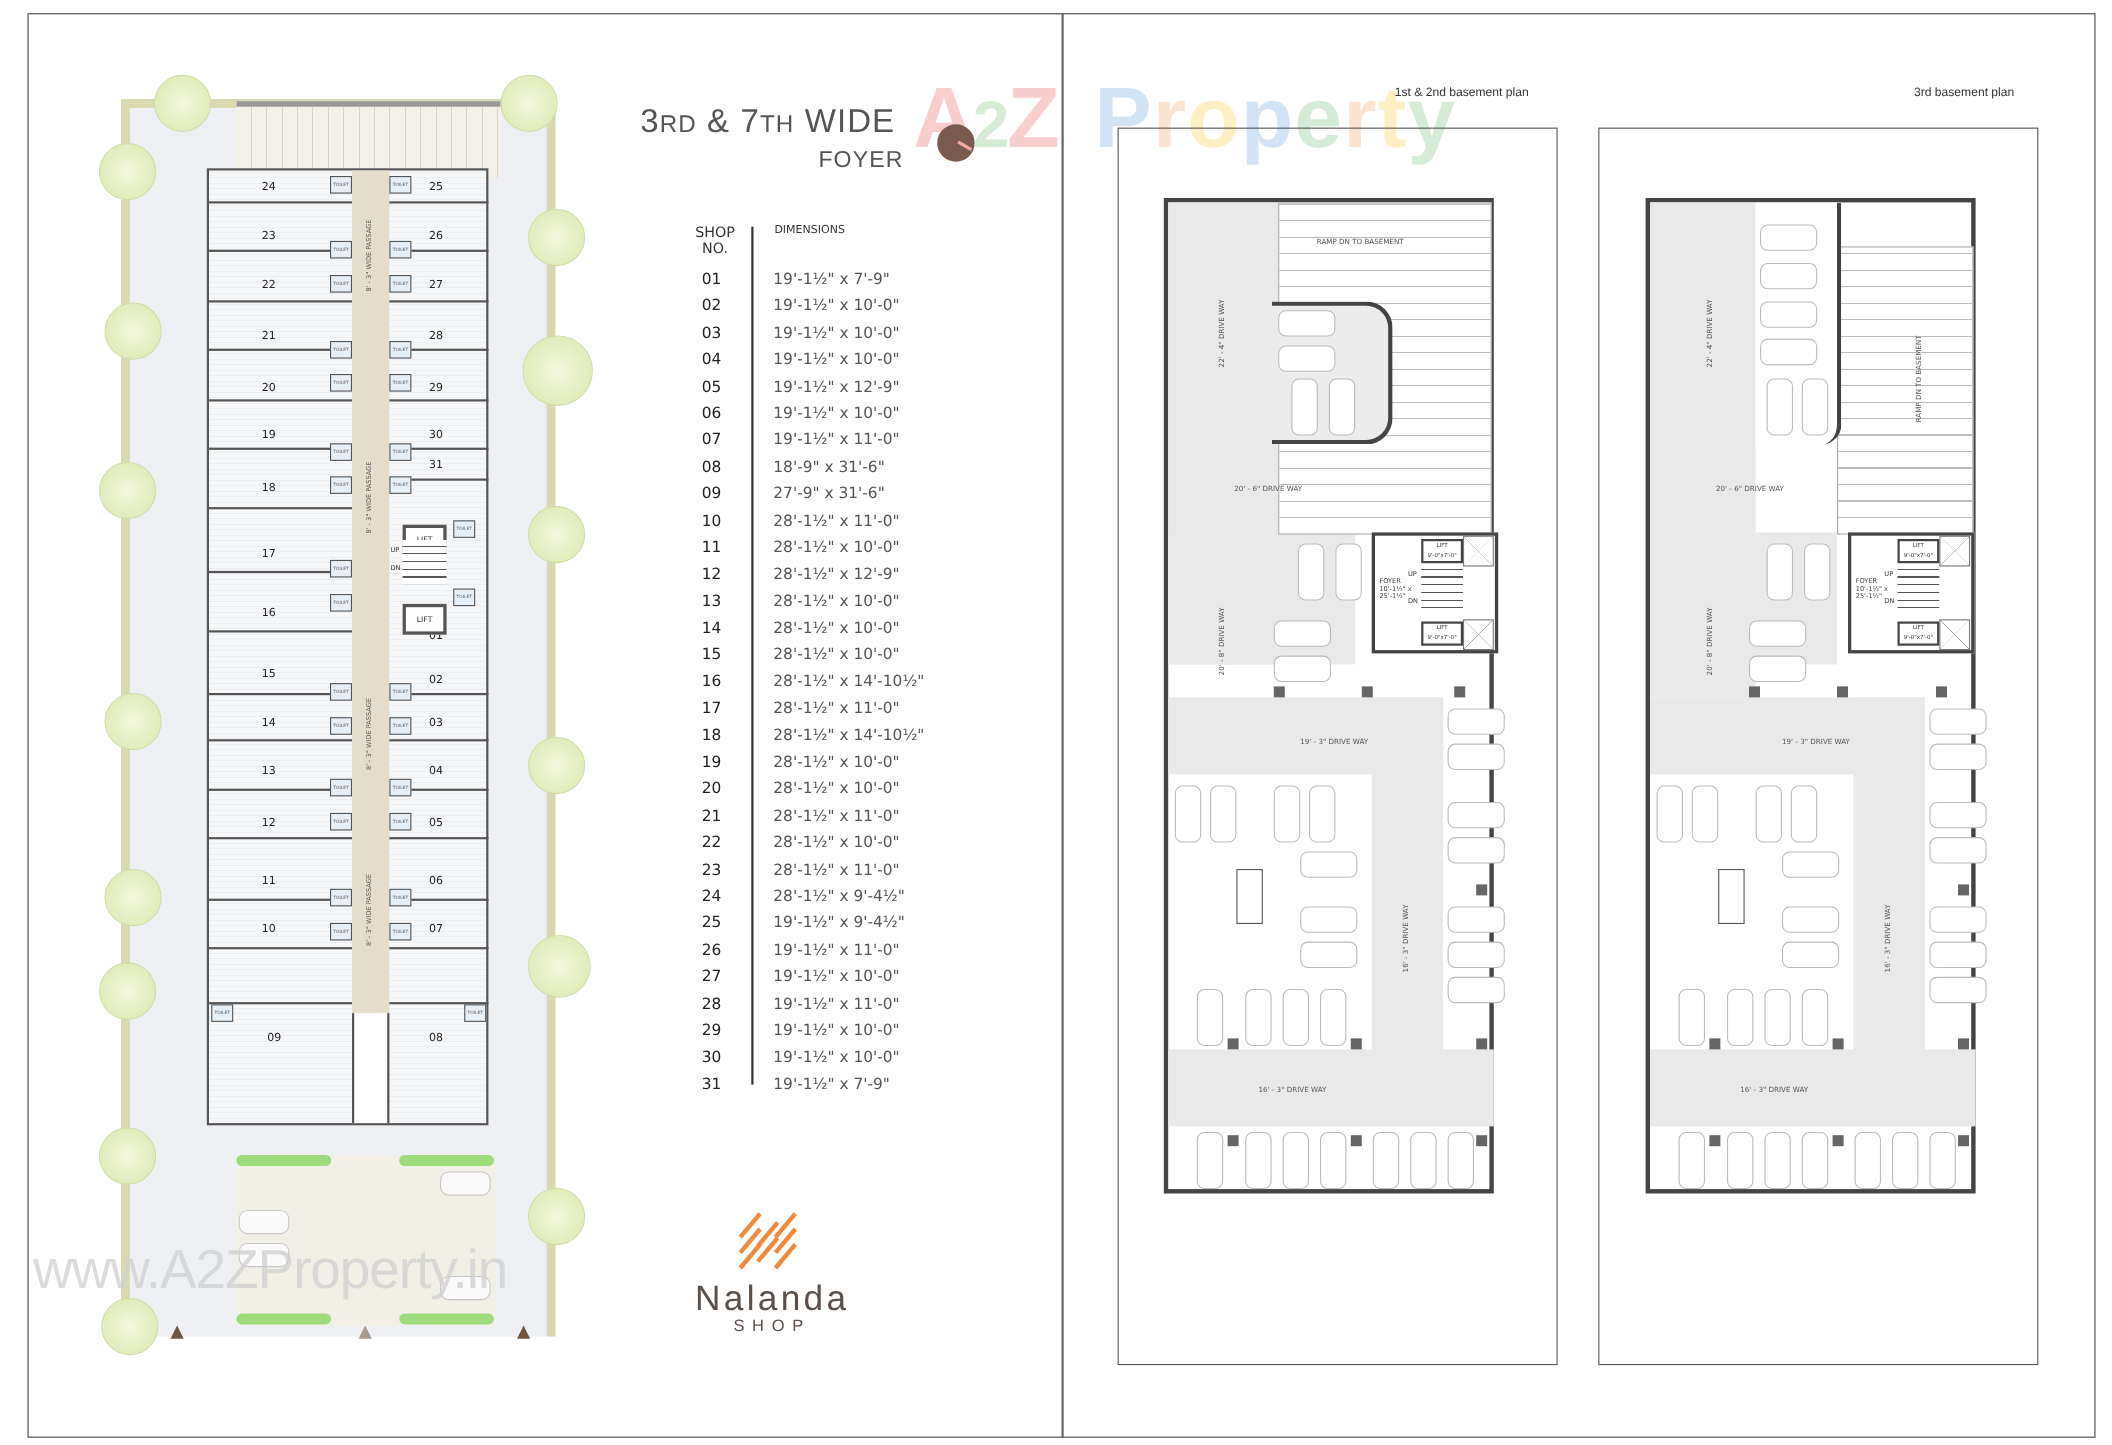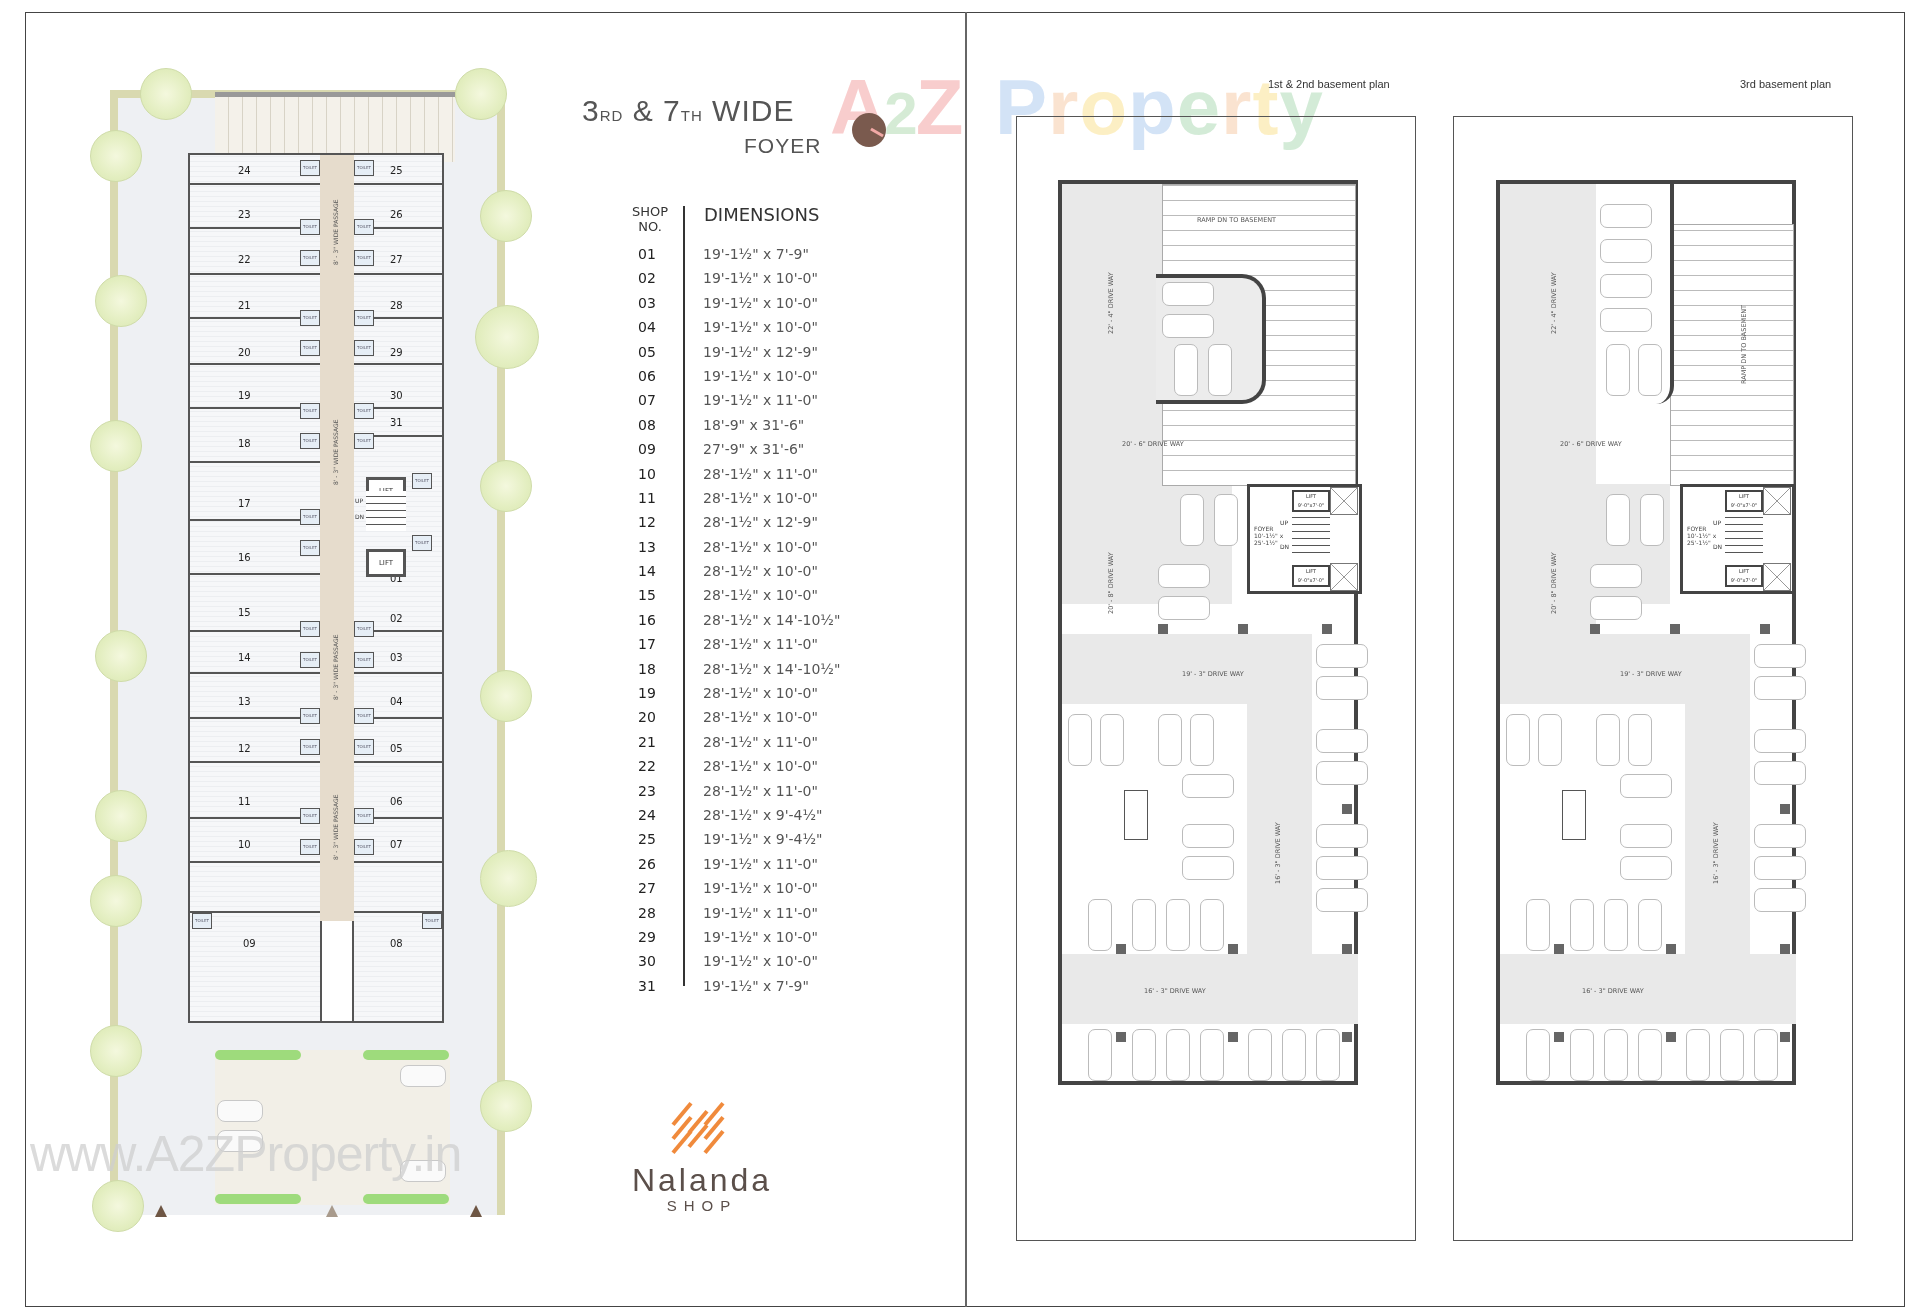--- a/index.html
+++ b/index.html
@@ -24,32 +24,32 @@
   .mini{position:absolute;font-size:6px;color:#333;}
   .gap08{position:absolute;left:130px;top:766px;width:34px;height:100px;background:#fff;border-left:2px solid #555;border-right:2px solid #555;box-sizing:border-box;}
   .parking-area{position:absolute;left:105px;top:960px;width:235px;height:155px;background:#f2efe7;}
   .hedge{position:absolute;height:10px;background:#9edb7c;border-radius:5px;}
   .road-car{position:absolute;width:44px;height:20px;border:1px solid #c8c8c8;border-radius:8px;background:#fafafa;}
   .arrow{position:absolute;width:0;height:0;border-left:6px solid transparent;border-right:6px solid transparent;border-bottom:12px solid #6e5644;}
   .watermark-site{position:absolute;left:30px;top:1125px;font-size:50px;color:#cfcfcf;opacity:.75;letter-spacing:-1px;font-family:"Liberation Sans",sans-serif;}
   
   .title{position:absolute;left:582px;top:94px;font-family:"Liberation Sans",sans-serif;color:#555;}
   .title .t1{font-size:30px;letter-spacing:1px;}
-  .title .t1 small{font-size:15px;}
+  .title .t1 small{font-size:22px;}
   .title .t2{position:absolute;left:162px;top:40px;font-size:21px;letter-spacing:1px;}
   .title-dot{position:absolute;left:852px;top:113px;width:34px;height:34px;border-radius:50%;background:#7a5a4e;}
   .title-dot::after{content:"";position:absolute;left:18px;top:18px;width:14px;height:3px;background:#f1a9a6;transform:rotate(30deg);}
   .wm-a2z{position:absolute;left:830px;top:62px;font-size:78px;font-weight:bold;font-family:"Liberation Sans",sans-serif;opacity:.55;letter-spacing:-2px;}
   .wm-a2z .a{color:#f4a5a5;} .wm-a2z .two{color:#b4dcb4;font-size:60px;} .wm-a2z .z{color:#f4a5a5;}
   .wm-prop{position:absolute;left:995px;top:62px;font-size:78px;font-weight:bold;font-family:"Liberation Sans",sans-serif;opacity:.5;letter-spacing:1px;}
   .wm-prop span:nth-child(1){color:#a9c8ef;}.wm-prop span:nth-child(2){color:#f7c8a3;}.wm-prop span:nth-child(3){color:#fbe08a;}
   .wm-prop span:nth-child(4){color:#a9c8ef;}.wm-prop span:nth-child(5){color:#a8d8b0;}.wm-prop span:nth-child(6){color:#f7c8a3;}
   .wm-prop span:nth-child(7){color:#fbe08a;}.wm-prop span:nth-child(8){color:#a8d8b0;}
   .tbl-head-shop{position:absolute;left:628px;top:204px;font-size:13px;color:#333;text-align:center;line-height:15px;width:44px;}
-  .tbl-head-dim{position:absolute;left:704px;top:204px;font-size:18px;color:#333;}
+  .tbl-head-dim{position:absolute;left:704px;top:204px;font-size:10px;color:#333;}
   .tbl-rule{position:absolute;left:683px;top:206px;width:1.5px;height:780px;background:#333;}
   .tbl-rows{position:absolute;left:630px;top:246px;}
   .tbl-row{height:24.4px;position:relative;font-size:14px;}
   .tbl-row .no{position:absolute;left:8px;color:#222;}
   .tbl-row .dim{position:absolute;left:73px;color:#555;white-space:nowrap;}
   .logo{position:absolute;left:622px;top:1100px;width:160px;}
   .logo-mark{position:relative;margin-left:52px;width:52px;height:56px;}
   .logo-mark i{position:absolute;width:4px;height:28px;background:#f08a3c;transform:rotate(40deg);}
   .logo-name{font-family:"Liberation Sans",sans-serif;font-size:32px;color:#5b4f4a;letter-spacing:3px;text-align:center;margin-top:6px;}
   .logo-sub{font-family:"Liberation Sans",sans-serif;font-size:15px;color:#5b4f4a;letter-spacing:7px;text-align:center;margin-top:-2px;}

